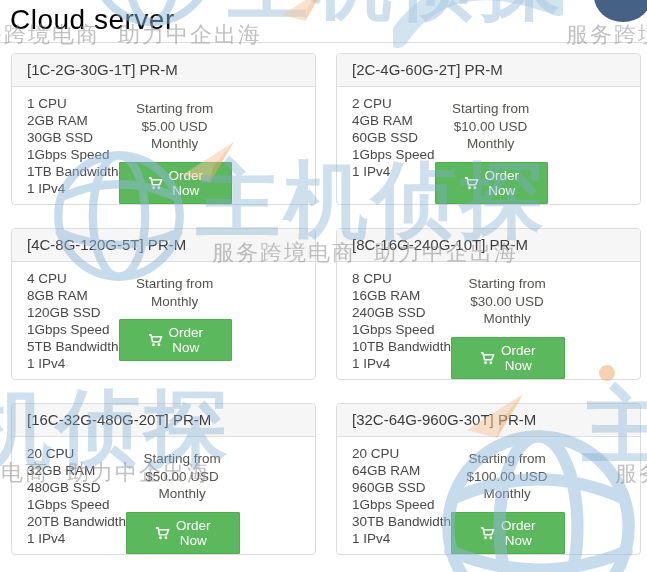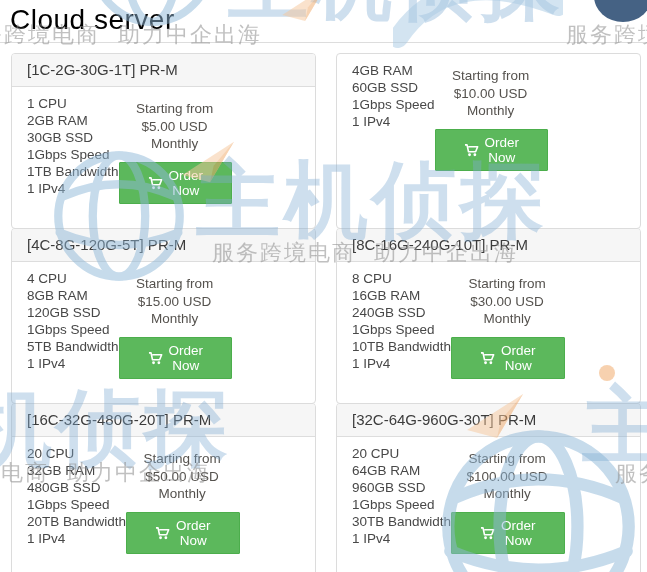--- a/index.html
+++ b/index.html
@@ -11,21 +11,21 @@
   .page-title {
     position:absolute; left:10px; top:4px; margin:0;
     font-size:28px; font-weight:400; letter-spacing:0.5px; color:#000000;
   }
   .title-divider {
     position:absolute; left:0; top:42px; width:647px; height:0;
     border:none; border-top:1px solid #ddd; margin:0;
   }
   
   .card {
-    position:absolute; height:176px; background:#fff;
+    position:absolute; height:152px; background:#fff;
     border:1px solid #dcdcdc; border-radius:4px; box-sizing:border-box;
   }
   .c1 { left:11px;  width:305px; }
   .c2 { left:336px; width:305px; }
   .r1 { top:53px; } .r2 { top:228px; } .r3 { top:403px; }
   .card-header {
     background:#f6f6f6; border-bottom:1px solid #ddd;
     border-radius:3px 3px 0 0; padding:8px 15px;
     font-size:15px; line-height:16px; color:#3c3c3c;
   }
@@ -88,22 +88,24 @@
                 <circle cx="11.6" cy="12.6" r="1.5" fill="#fff"></circle>
               </svg>
           </span>
           <span>Order Now</span>
         </button>
       </div>
     </div>
   </div>
 
   <div class="card c2 r1">
-    <div class="card-body">
-      <ul class="specs">
+    <div class="card-header">[2C-4G-60G-2T] PR-M</div>
+    <div class="card-body">
+      <ul class="specs">
+        <li>2 CPU</li>
         <li>4GB RAM</li>
         <li>60GB SSD</li>
         <li>1Gbps Speed</li>
         <li>1 IPv4</li>
       </ul>
       <div class="price-col">
         <div>Starting from</div>
         <div>$10.00 USD</div>
         <div>Monthly</div>
         <button class="order-btn">
@@ -126,21 +128,20 @@
       <ul class="specs">
         <li>4 CPU</li>
         <li>8GB RAM</li>
         <li>120GB SSD</li>
         <li>1Gbps Speed</li>
         <li>5TB Bandwidth</li>
         <li>1 IPv4</li>
       </ul>
       <div class="price-col">
         <div>Starting from</div>
-        <div>$15.00 USD</div>
         <div>Monthly</div>
         <button class="order-btn">
           <span class="cart-icon">
             <svg width="15" height="14" viewBox="0 0 16 15">
                 <path d="M1 2h2.2l1.6 7.4h7.6L14.6 4H4.6" fill="none" stroke="#fff" stroke-width="1.7" stroke-linejoin="round"></path>
                 <circle cx="5.9" cy="12.6" r="1.5" fill="#fff"></circle>
                 <circle cx="11.6" cy="12.6" r="1.5" fill="#fff"></circle>
               </svg>
           </span>
           <span>Order Now</span>

